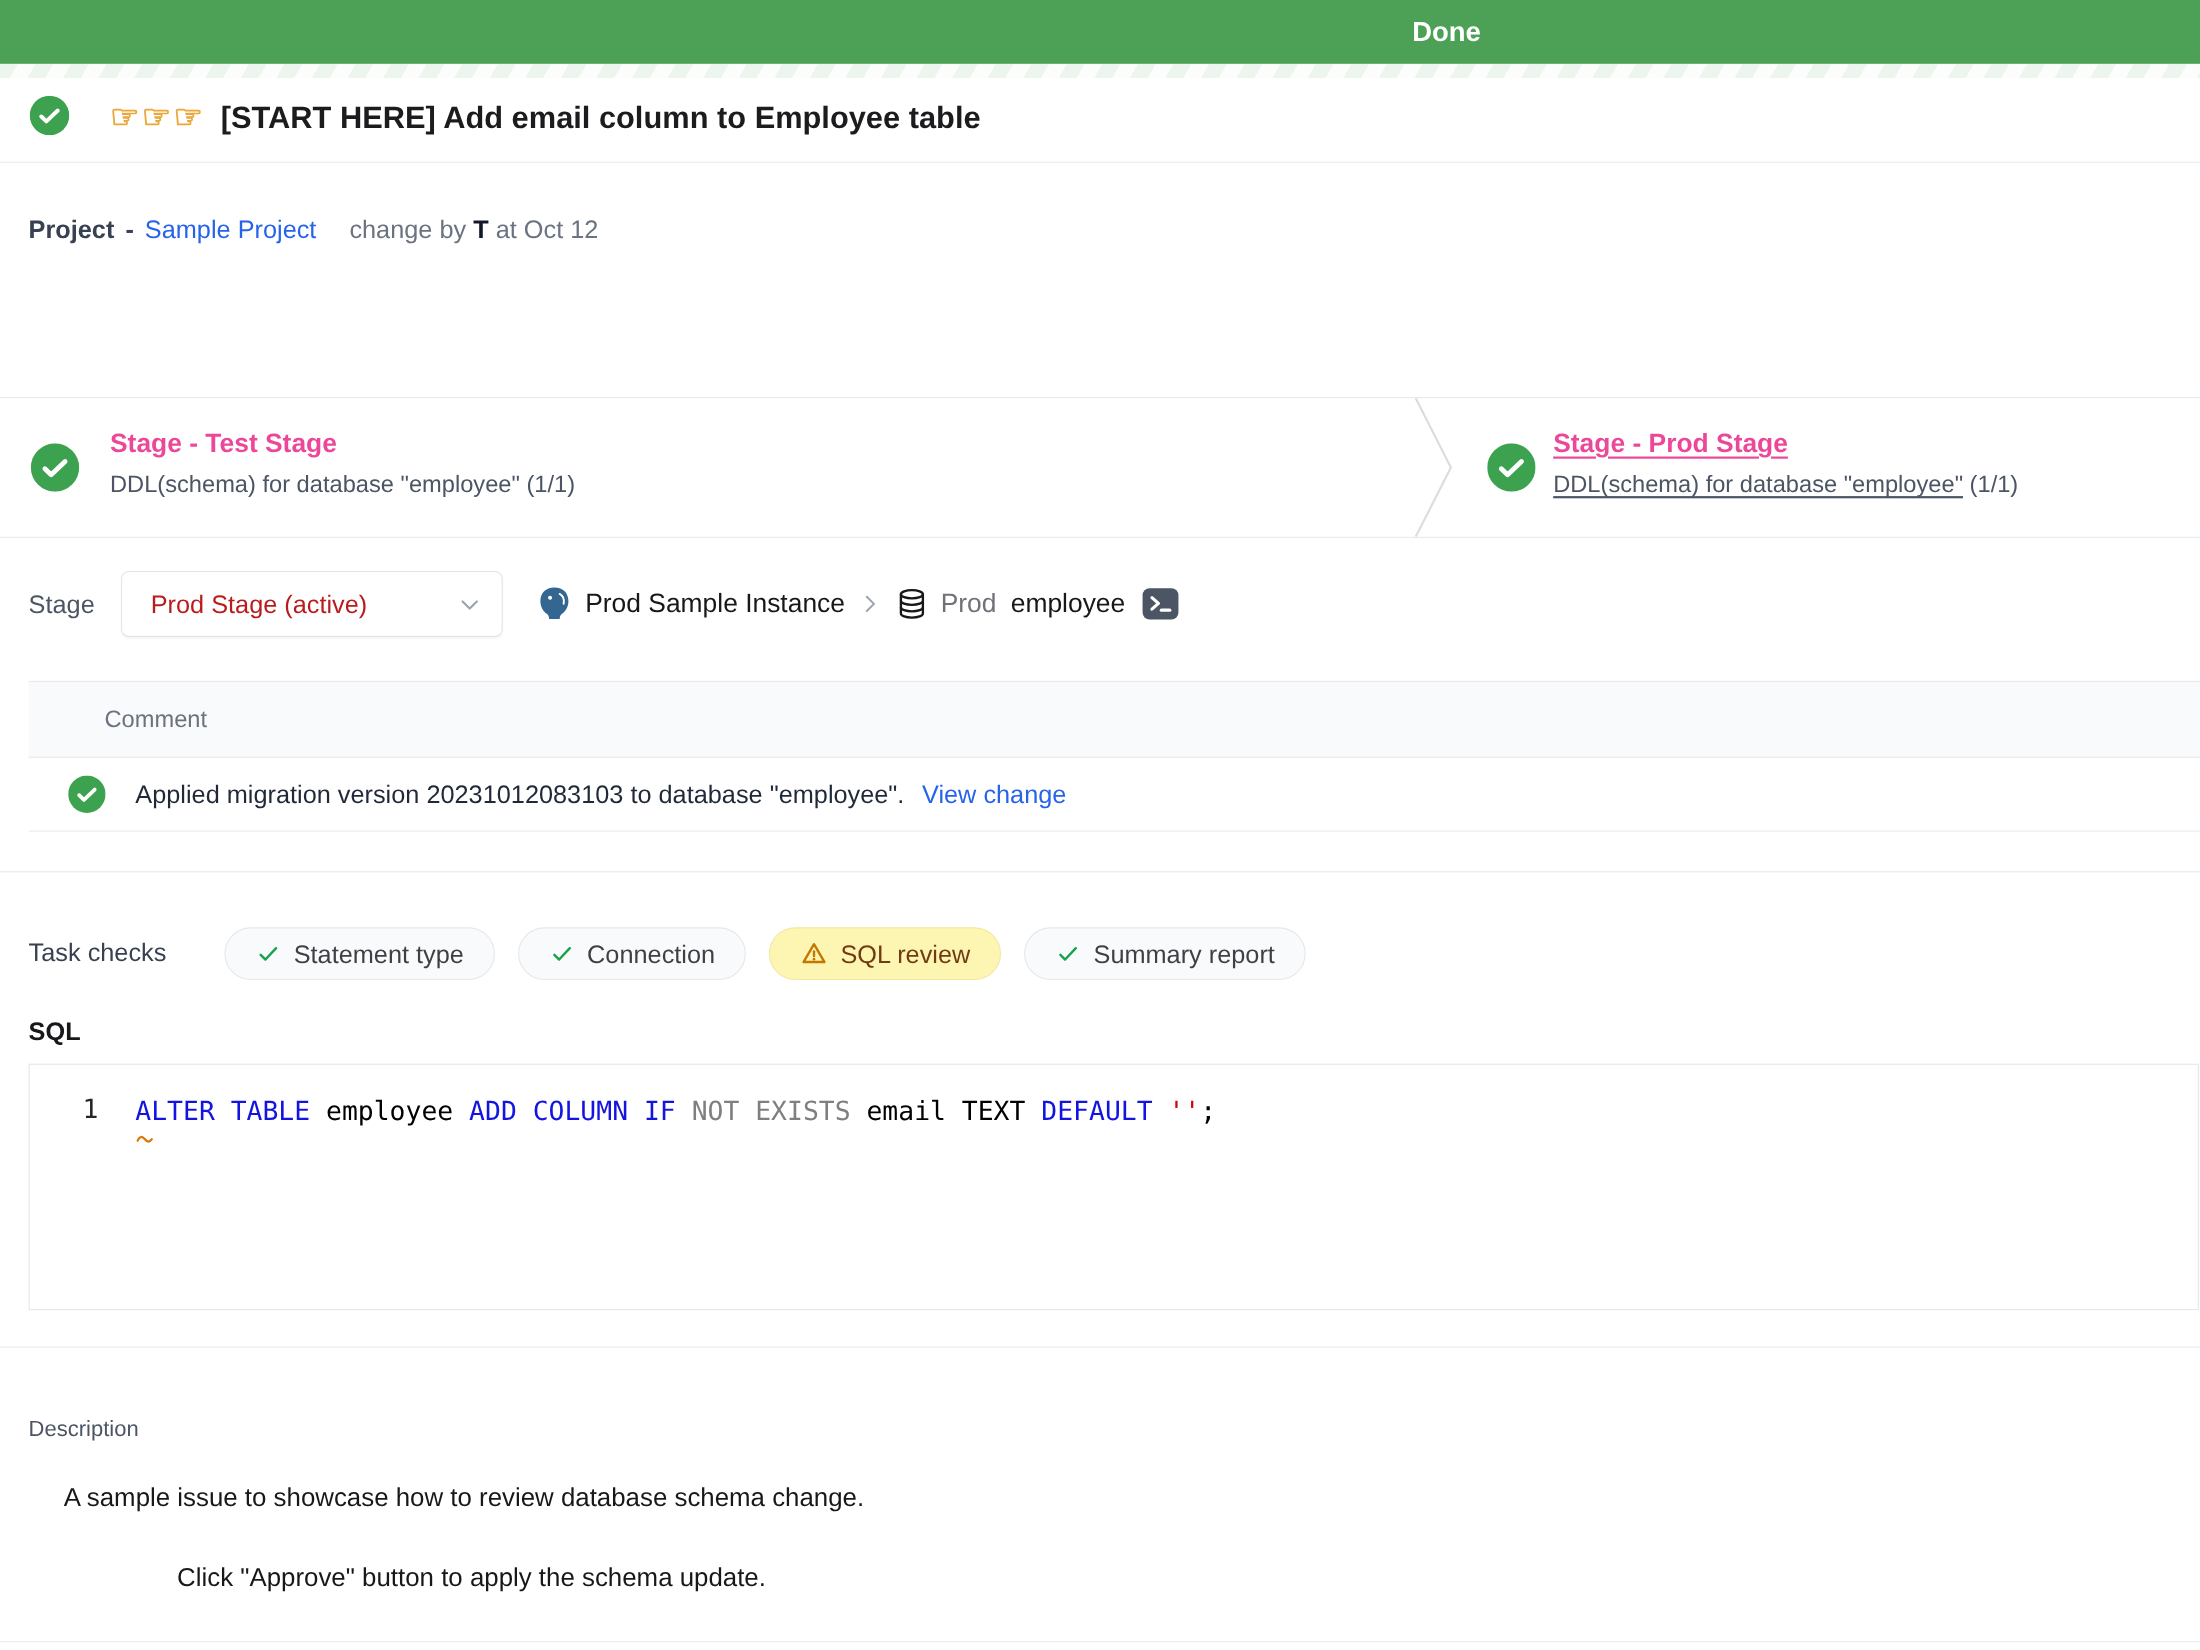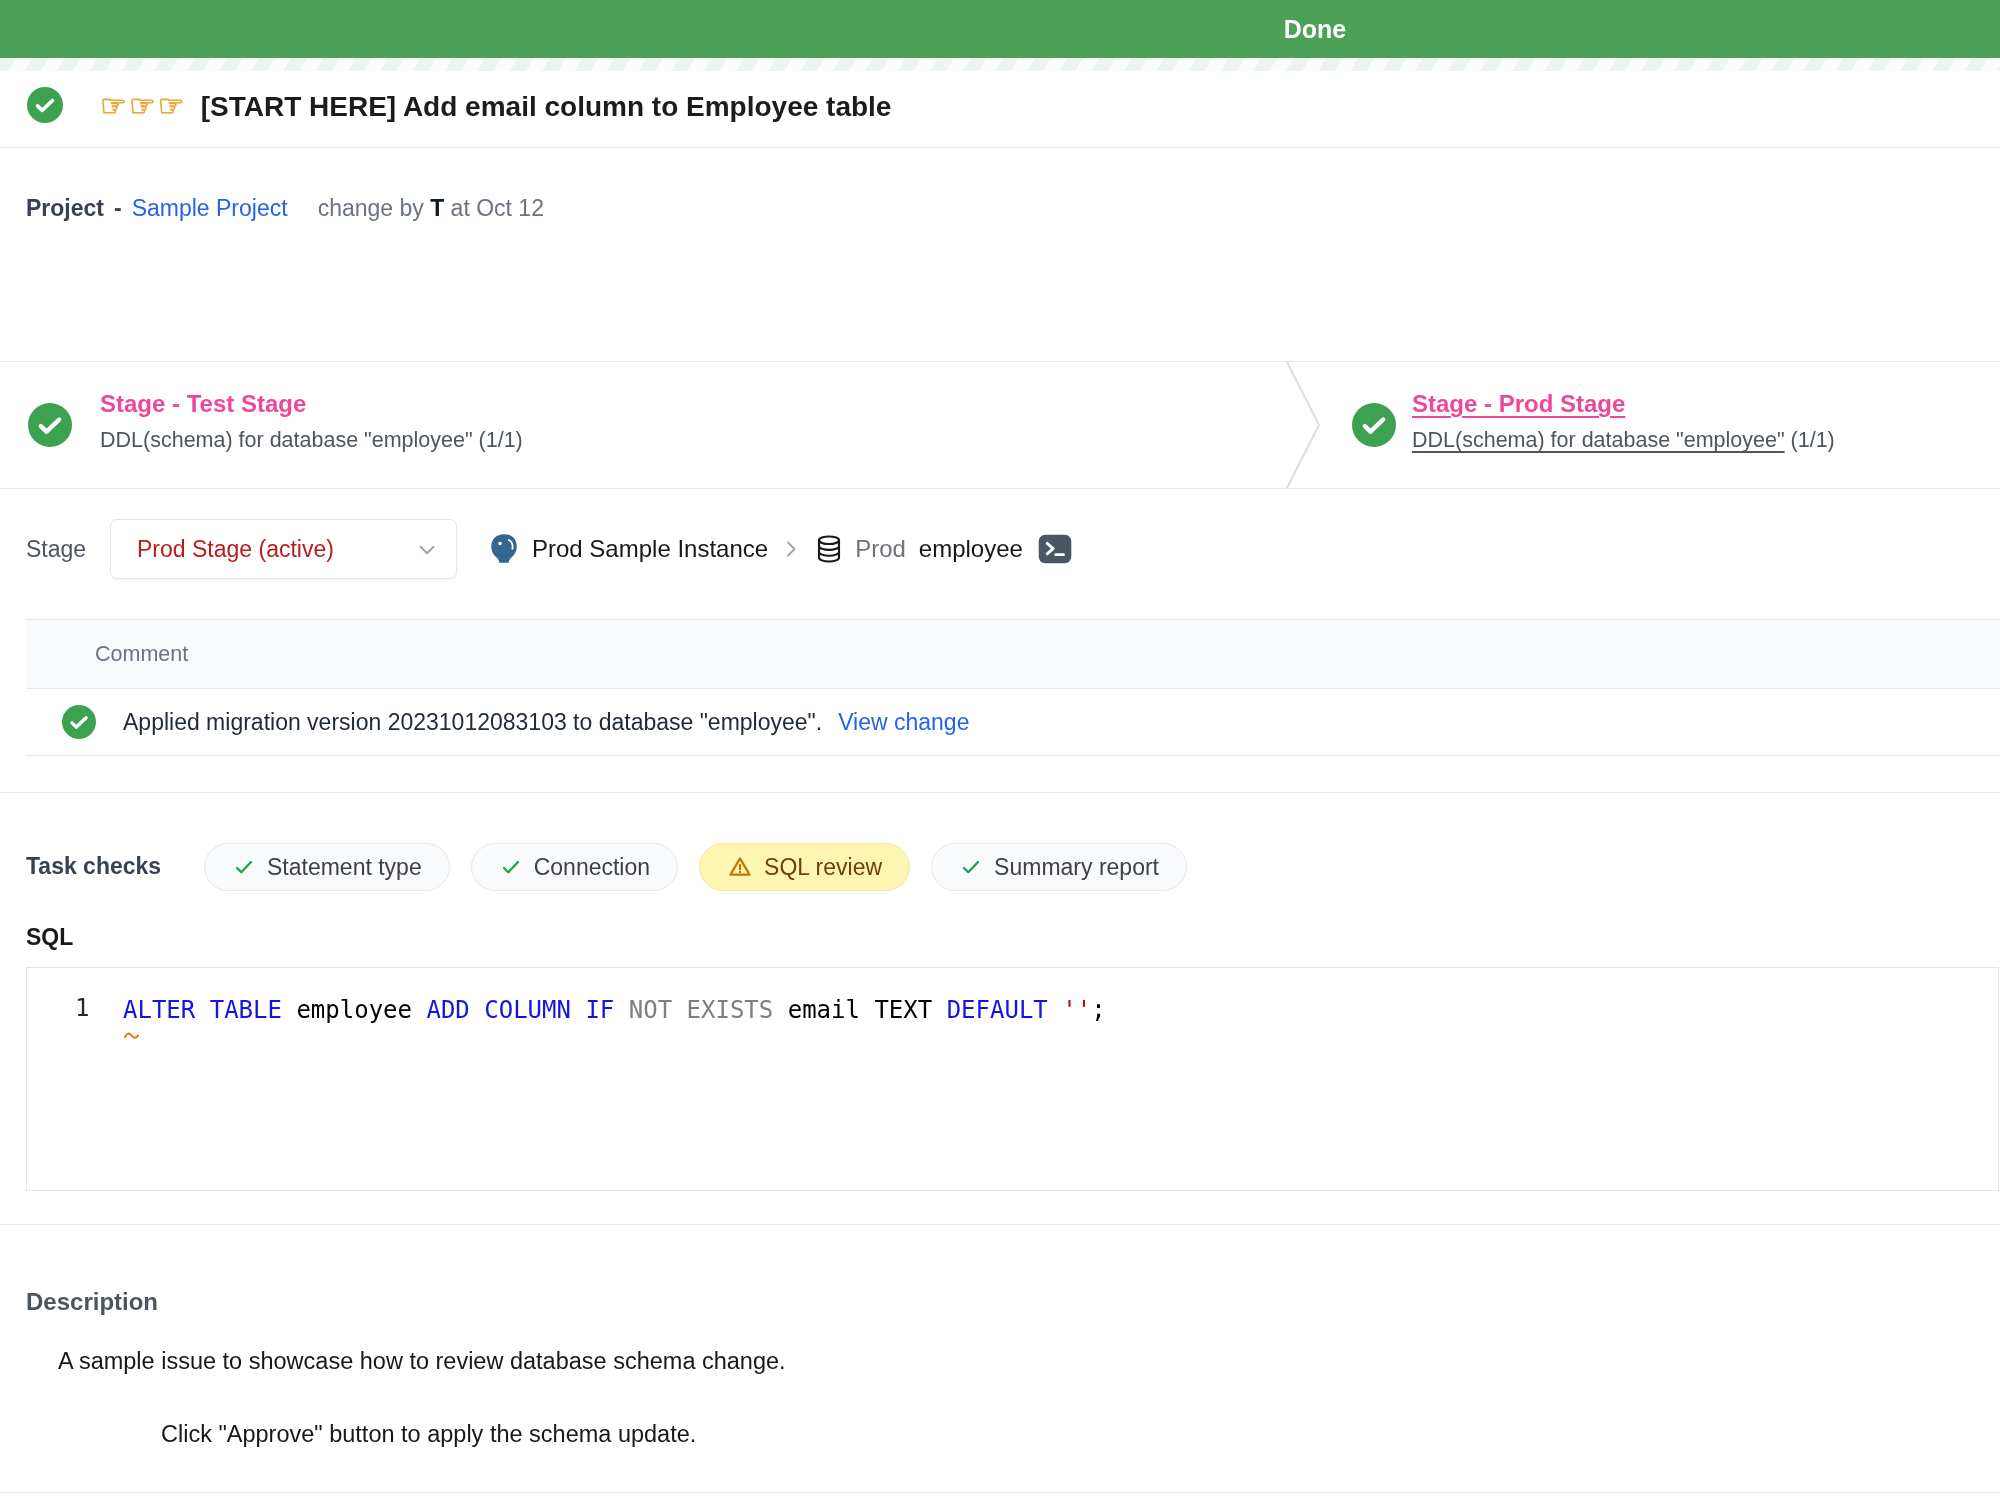--- a/index.html
+++ b/index.html
@@ -56,41 +56,41 @@
   .ct-header .ct-title{margin-left:69px;line-height:68px;font-size:21.5px;color:#6b7280;}
   .ct-row{position:relative;height:66px;border-bottom:1px solid #e7e9ec;}
   .ct-row .row-icon{position:absolute;left:36px;top:16px;width:34px;height:34px;}
   .ct-row .row-text{position:absolute;left:97px;line-height:66px;font-size:23px;color:#1f2937;white-space:nowrap;}
   .ct-row .row-text .link{margin-left:16px;}
 
   .hr{position:absolute;left:0;width:100%;border-top:1px solid #e7e9ec;}
 
   
   .task-row{position:absolute;left:0;top:843px;height:46px;width:100%;}
-  .task-row .task-label{position:absolute;left:26px;line-height:46px;font-size:23px;font-weight:700;color:#374151;}
+  .task-row .task-label{position:absolute;left:26px;line-height:46px;font-size:23px;font-weight:400;color:#374151;}
   .pills{position:absolute;left:204px;top:0;display:flex;gap:21px;}
   .pill{height:46px;display:flex;align-items:center;gap:11px;padding:0 27px;border-radius:24px;
         background:#f9fafb;border:1px solid #e5e7eb;font-size:23px;color:#3f3f46;cursor:pointer;white-space:nowrap;}
   .pill.warn{background:#FDF6B2;border-color:#f3e8a0;color:#723B13;}
 
   
   .sql-heading{position:absolute;left:26px;top:924px;font-size:23px;font-weight:700;color:#18181b;}
   .sql-editor{position:absolute;left:26px;top:967px;right:1px;height:222px;border:1px solid #e5e7eb;background:#fff;}
   .code-line{position:absolute;left:0;top:26px;white-space:pre;
         font-family:"DejaVu Sans Mono",monospace;font-size:24px;line-height:32px;color:#000;}
   .ln{position:absolute;left:48px;top:26px;font-family:"DejaVu Sans Mono",monospace;font-size:24px;color:#262626;}
   .code-line{left:96px;}
   .tok-keyword{color:#1414E0;}
   .tok-muted{color:#7f7f7f;}
   .tok-string{color:#D60000;}
   .tok-plain{color:#000;}
   .squiggle{position:absolute;left:97px;top:62px;}
 
   
-  .desc-heading{position:absolute;left:26px;top:1288px;font-size:24px;color:#4b5563;font-weight:700;}
+  .desc-heading{position:absolute;left:26px;top:1288px;font-size:20px;color:#4b5563;font-weight:400;}
   .desc-line1{position:absolute;left:44px;top:1348px;font-size:23.5px;color:#18181b;margin-left:14px;}
   .desc-line2{position:absolute;left:161px;top:1421px;font-size:23.5px;color:#18181b;}
 </style>
 </head>
 <body>
 
 <div id="page">
 
   <div class="done-bar">
     <span class="status-text">Done</span>

